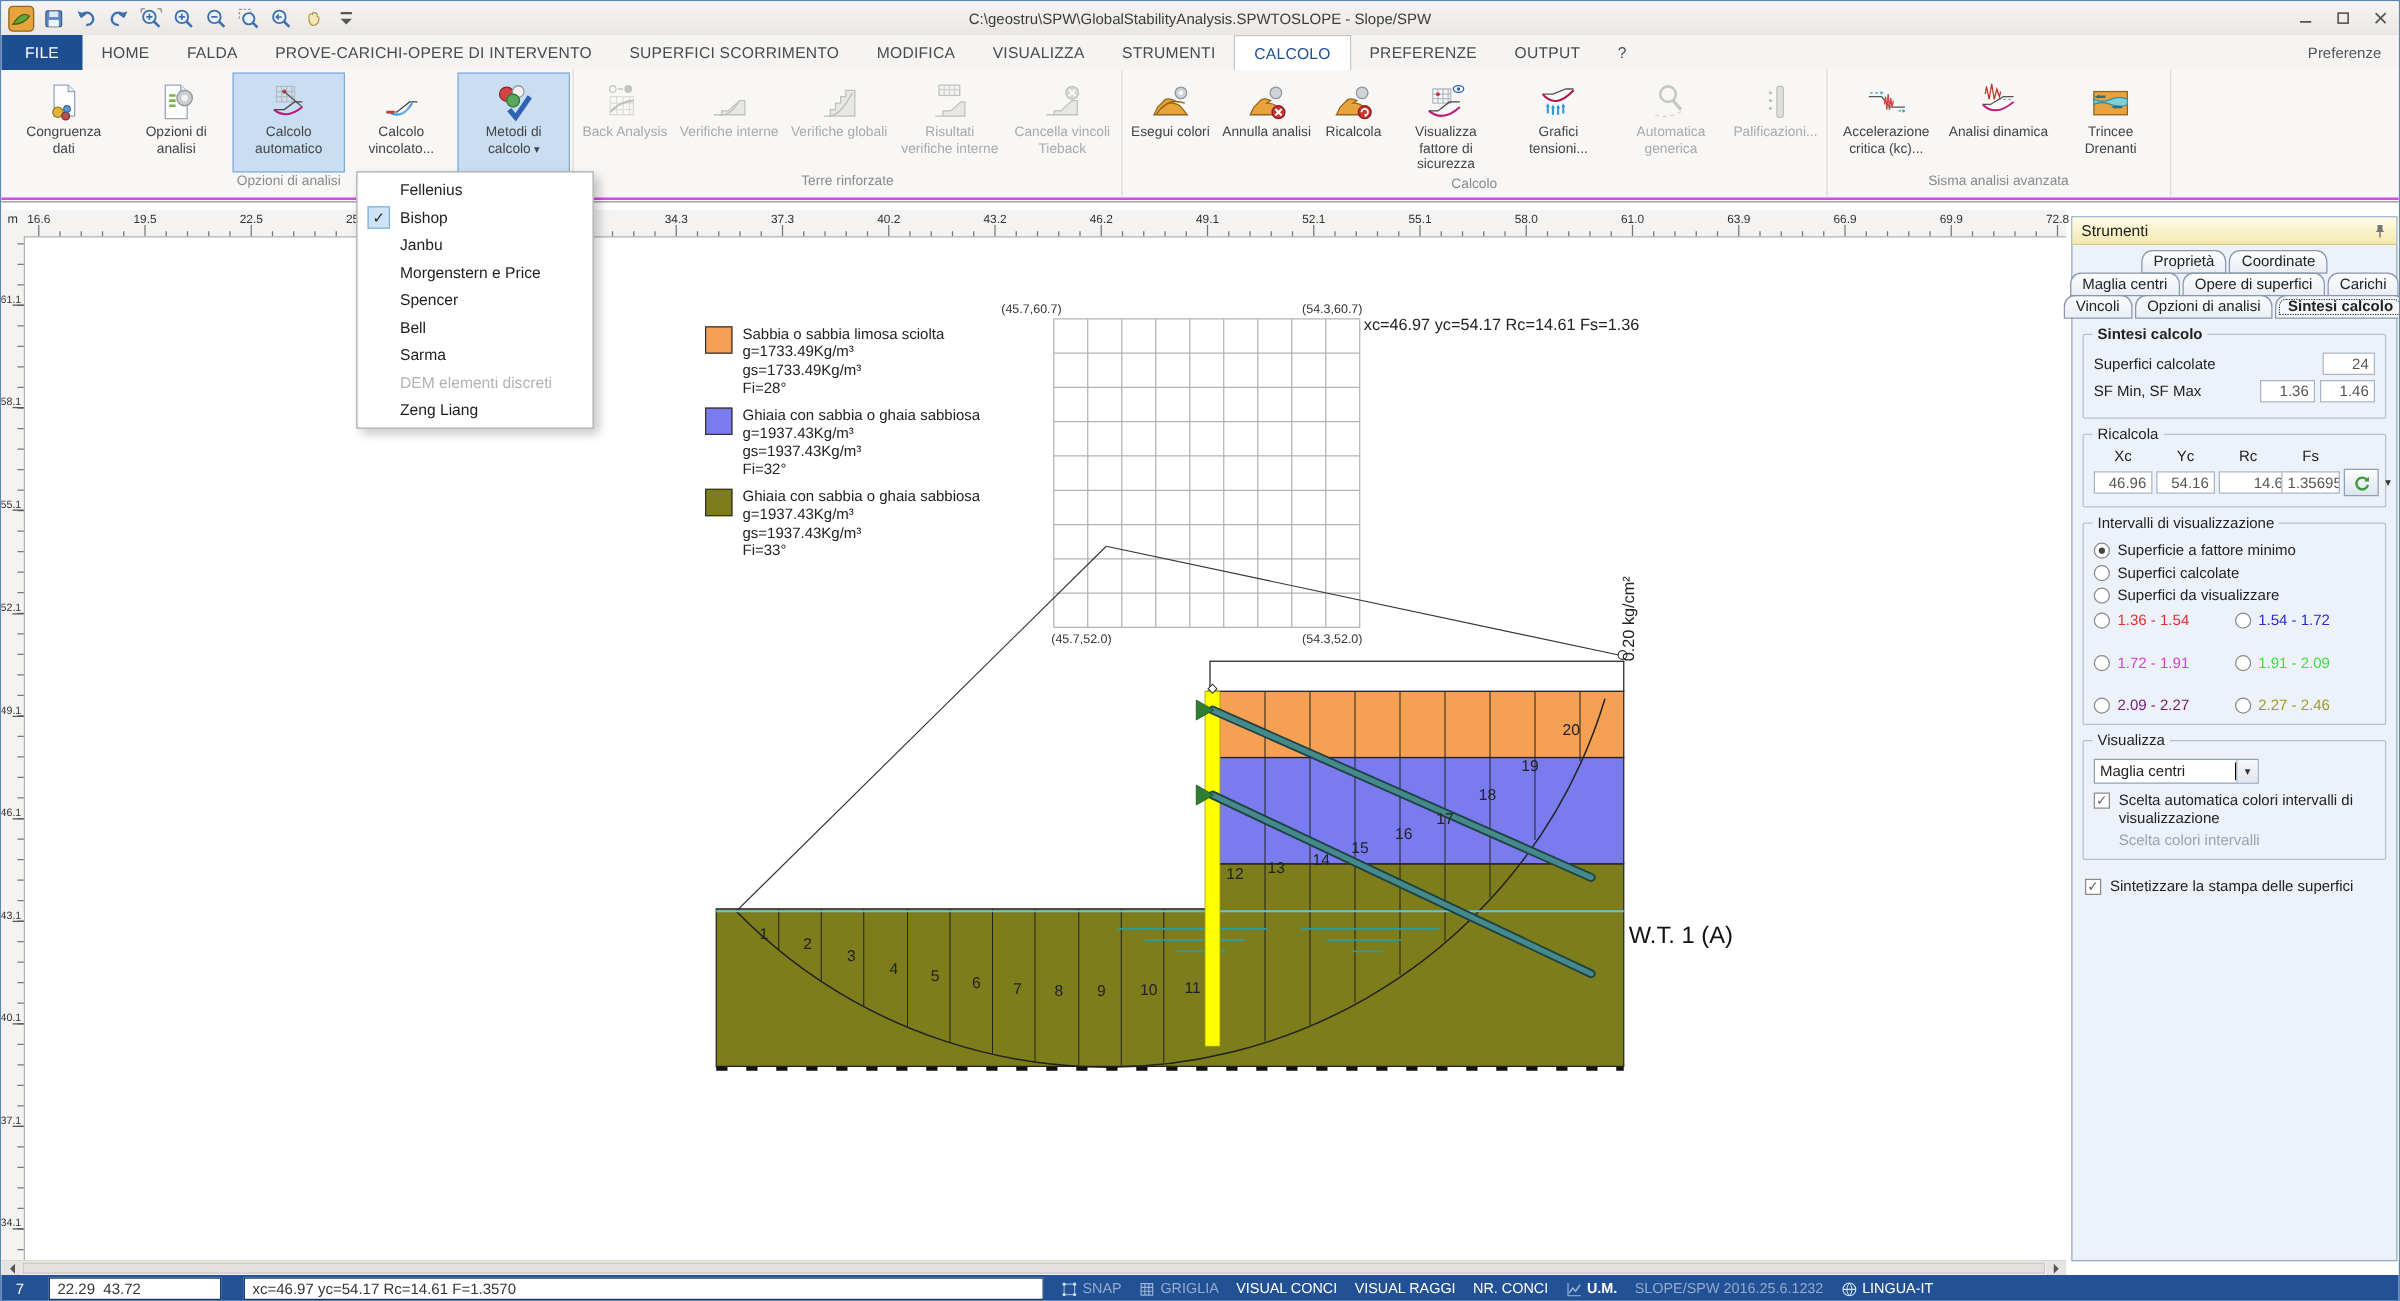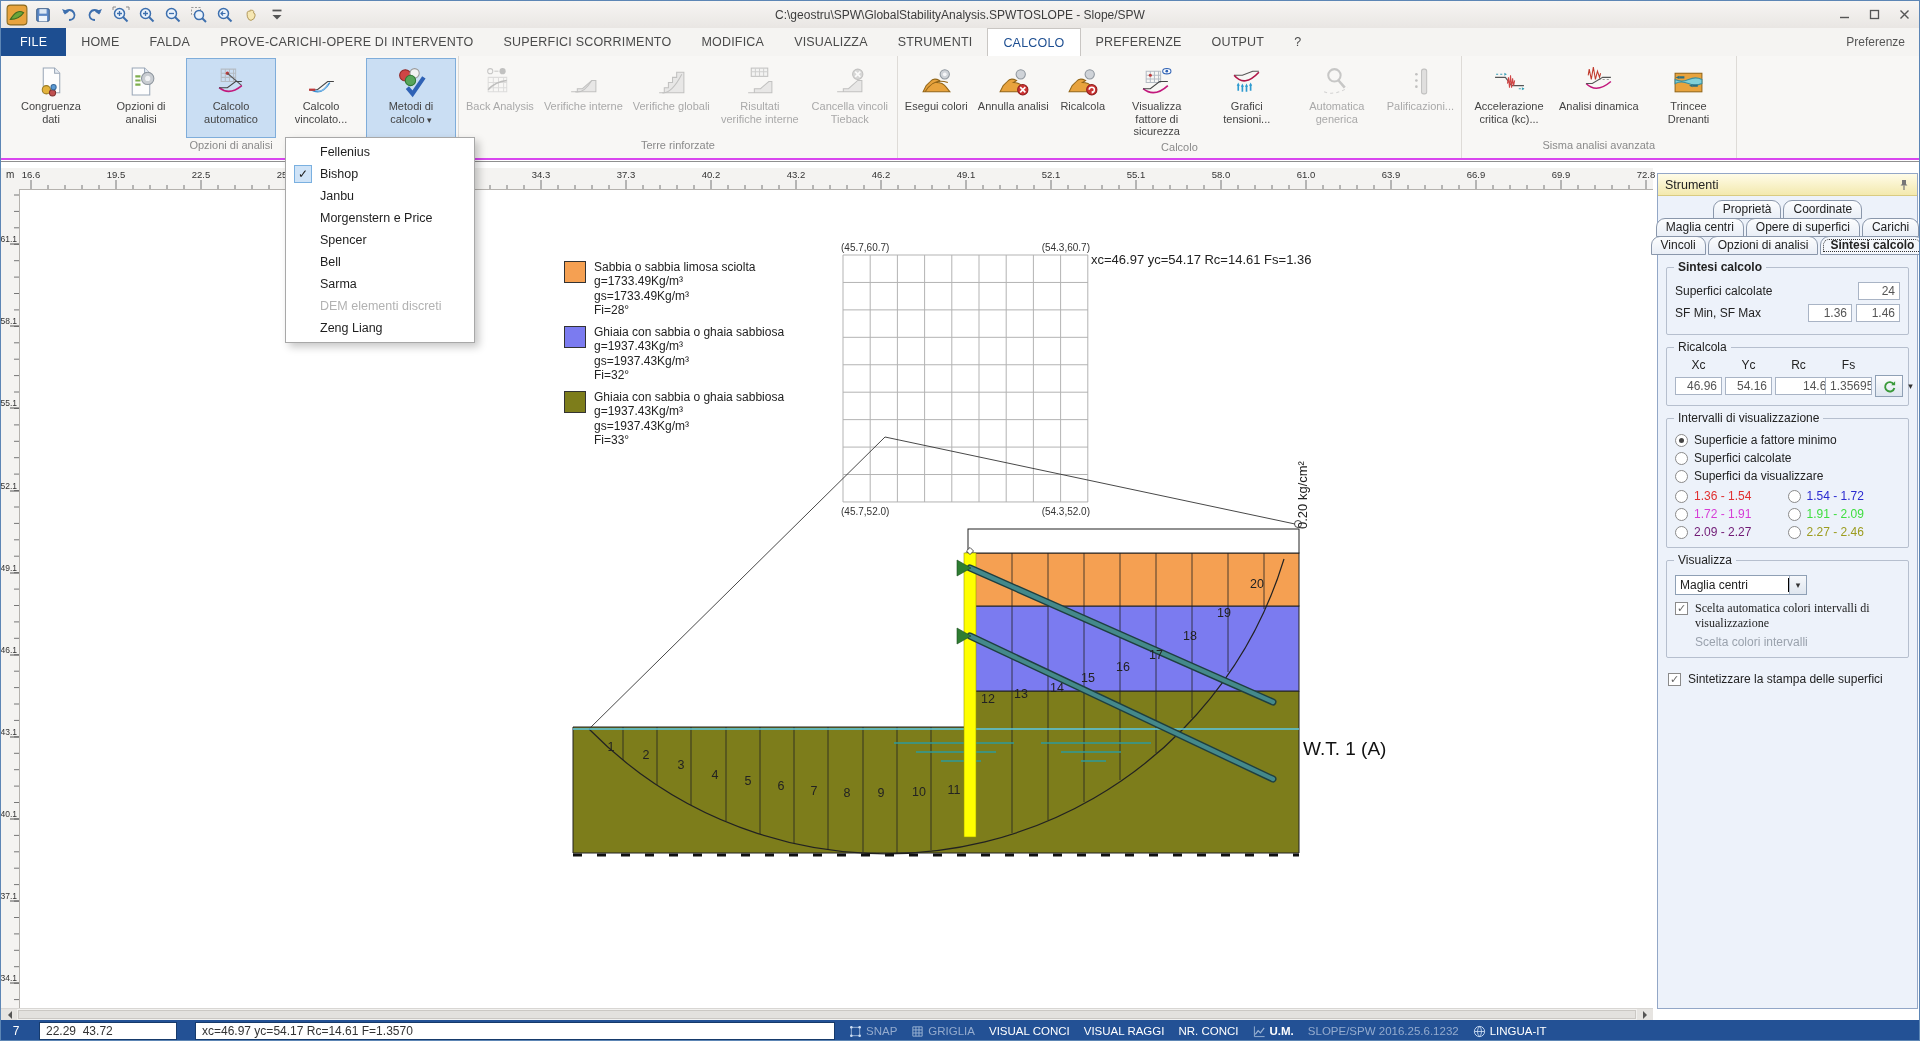--- a/index.html
+++ b/index.html
@@ -76,31 +76,31 @@
     justify-content:flex-end;padding:0 4px;font-size:12px;color:#555;overflow:hidden;box-sizing:border-box;flex:none;}
   .rc-grid{display:grid;grid-template-columns:repeat(4,47px) auto;gap:3px;align-items:center;}
   .rc-head{text-align:center;color:#222;}
   .refresh-cluster{display:flex;align-items:center;}
   .refresh-btn{width:26px;height:20px;border:1px solid #8fa0b5;background:linear-gradient(#fdfdfe,#dde5ef);
     display:flex;align-items:center;justify-content:center;}
   .drop-btn{width:15px;height:20px;display:flex;align-items:center;justify-content:center;font-size:9px;color:#333;}
   .radio{width:13px;height:13px;border-radius:50%;border:1px solid #8a8a8a;background:#fff;
     margin-right:6px;position:relative;flex:none;box-sizing:border-box;}
   .radio.sel::after{content:"";position:absolute;left:3px;top:3px;right:3px;bottom:3px;border-radius:50%;background:#444;}
-  .range-grid{display:grid;grid-template-columns:1fr 1fr;row-gap:4px;margin-top:6px;}
+  .range-grid{display:grid;grid-template-columns:1fr 1fr;row-gap:20px;margin-top:6px;}
   .range-item{display:flex;align-items:center;}
   .combo{display:flex;width:132px;height:20px;border:1px solid #8fa0b5;background:#fff;align-items:center;box-sizing:border-box;}
   .combo-text{flex:1;padding:0 4px;white-space:nowrap;overflow:hidden;}
   .caret{width:1px;height:14px;background:#000;}
   .combo-btn{width:16px;height:100%;border-left:1px solid #aab4c4;background:linear-gradient(#f6f8fb,#dfe6ef);
     display:flex;align-items:center;justify-content:center;font-size:9px;color:#333;}
   .cbx{width:13px;height:13px;border:1px solid #8a8a8a;background:#fff;display:inline-flex;align-items:center;
     justify-content:center;flex:none;box-sizing:border-box;margin-top:1px;}
   .cbx.checked::after{content:"\2713";font-size:11px;color:#666;}
-  .check-row{display:flex;gap:7px;align-items:flex-start;margin:6px 0 0;font-family:Liberation Serif, serif;}
+  .check-row{display:flex;gap:7px;align-items:flex-start;margin:6px 0 0;}
   .gray-link{color:#9aa2ad;margin:4px 0 0 20px;}
   .standalone-check{margin:14px 10px;display:flex;gap:7px;align-items:flex-start;}
   
   .hscroll{position:absolute;left:0;top:1007px;width:1652px;height:12px;background:#f2f1ef;
     border-top:1px solid #d8d6d3;display:flex;box-sizing:border-box;}
   .hs-btn{width:16px;height:100%;display:flex;align-items:center;justify-content:center;background:#e6e4e1;}
   .tri-l{width:0;height:0;border:4px solid transparent;border-right-color:#555;margin-right:3px;}
   .tri-r{width:0;height:0;border:4px solid transparent;border-left-color:#555;margin-left:3px;}
   .hs-thumb{flex:1;background:#e3e1de;border:1px solid #cbc8c4;margin:1px;}
   
@@ -690,21 +690,21 @@
         <span class="legend-swatch" data-name="legend-swatch" style="background: rgb(125, 125, 27);"></span>
         <div>
           <div data-name="legend-title">Ghiaia con sabbia o ghaia sabbiosa</div>
           <div data-name="legend-line">g=1937.43Kg/m³</div>
           <div data-name="legend-line">gs=1937.43Kg/m³</div>
           <div data-name="legend-line">Fi=33°</div>
         </div>
       </div>
     </div>
   <div class="annotation" style="left:1090px;top:90px;" data-name="result-annotation">xc=46.97 yc=54.17 Rc=14.61 Fs=1.36</div>
-  <div class="corner-label" style="left:840px;top:80px;text-align:right;" data-name="grid-corner-label">(45.7,60.7)</div>
+  <div class="corner-label" style="left:800px;top:80px;text-align:right;" data-name="grid-corner-label">(45.7,60.7)</div>
   <div class="corner-label right" style="left:1089px;top:80px;" data-name="grid-corner-label">(54.3,60.7)</div>
   <div class="corner-label" style="left:840px;top:344px;" data-name="grid-corner-label">(45.7,52.0)</div>
   <div class="corner-label right" style="left:1089px;top:344px;" data-name="grid-corner-label">(54.3,52.0)</div>
   <div class="load-label" data-name="surcharge-load-label">0.20 kg/cm²</div>
   <div class="wt-label" data-name="water-table-label">W.T. 1 (A)</div>
 </div>
 
 <div class="panel" data-name="tools-panel">
   <div class="panel-header" data-name="tools-panel-header">
     <span data-name="tools-panel-title">Strumenti</span>

